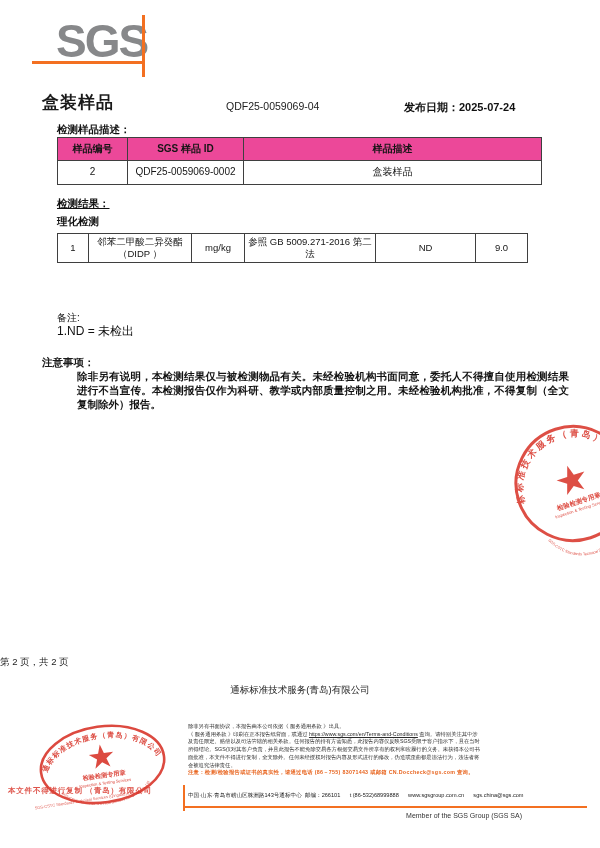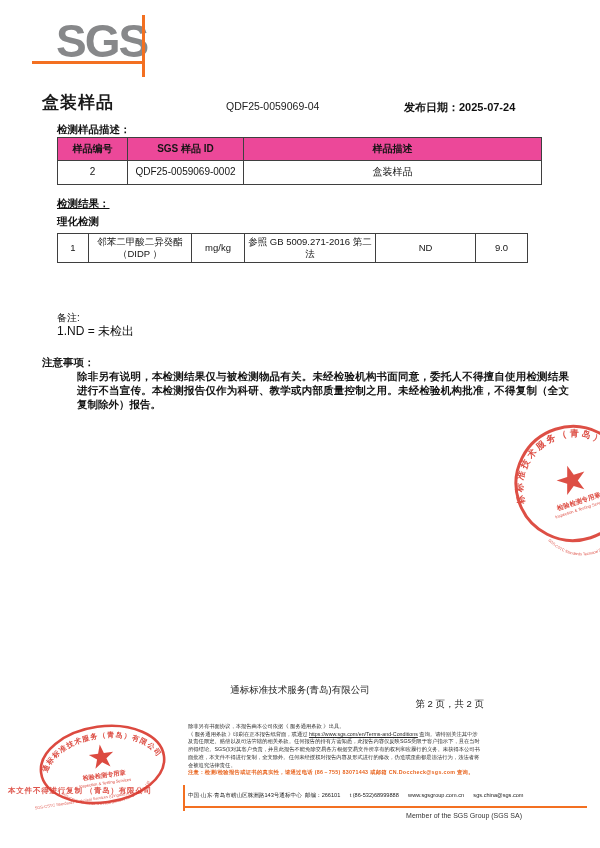--- a/index.html
+++ b/index.html
@@ -48,21 +48,21 @@
                  transform:rotate(-18deg); }
   .stamp-left  { left:36px; top:720px; width:140px; height:95px; opacity:.9;
                  transform:rotate(-8deg); }
   .stamp-overlay-line { left:8px; top:786px; font-size:7.5px; color:#d9372c; font-weight:700;
                         letter-spacing:.8px; opacity:.85; }
   .stamp-overlay-en   { left:34px; top:797px; font-size:4px; color:#d9372c; opacity:.8;
                         transform:rotate(-9deg); }
 
   
   .footer-company { left:0; top:684px; width:600px; text-align:center; font-size:9.5px; color:#222; }
-  .footer-page    { left:0; top:698px; width:484px; text-align:right; font-size:9.5px; color:#222; }
+  .footer-page    { left:0; top:656px; width:484px; text-align:left; font-size:9.5px; color:#222; }
 
   .foot-divider-v { left:183px; top:785px; width:1.5px; height:26px; background:#f37021; }
   .foot-rule-h    { left:183px; top:806px; width:404px; height:1.5px; background:#f37021; }
 
   .disclaimer { left:188px; top:723px; width:398px; font-size:5.3px; line-height:7.7px;
                 color:#2b2b2b; }
   .disclaimer a { color:#2b2b2b; }
   .doccheck-line { color:#e8641e; font-weight:700; letter-spacing:.3px; white-space:pre; }
   .address-line { left:188px; top:792px; width:400px; font-size:5.6px; color:#222; white-space:pre; }
   .member-line  { left:188px; top:812px; width:334px; text-align:right; font-size:7px; color:#333; }

